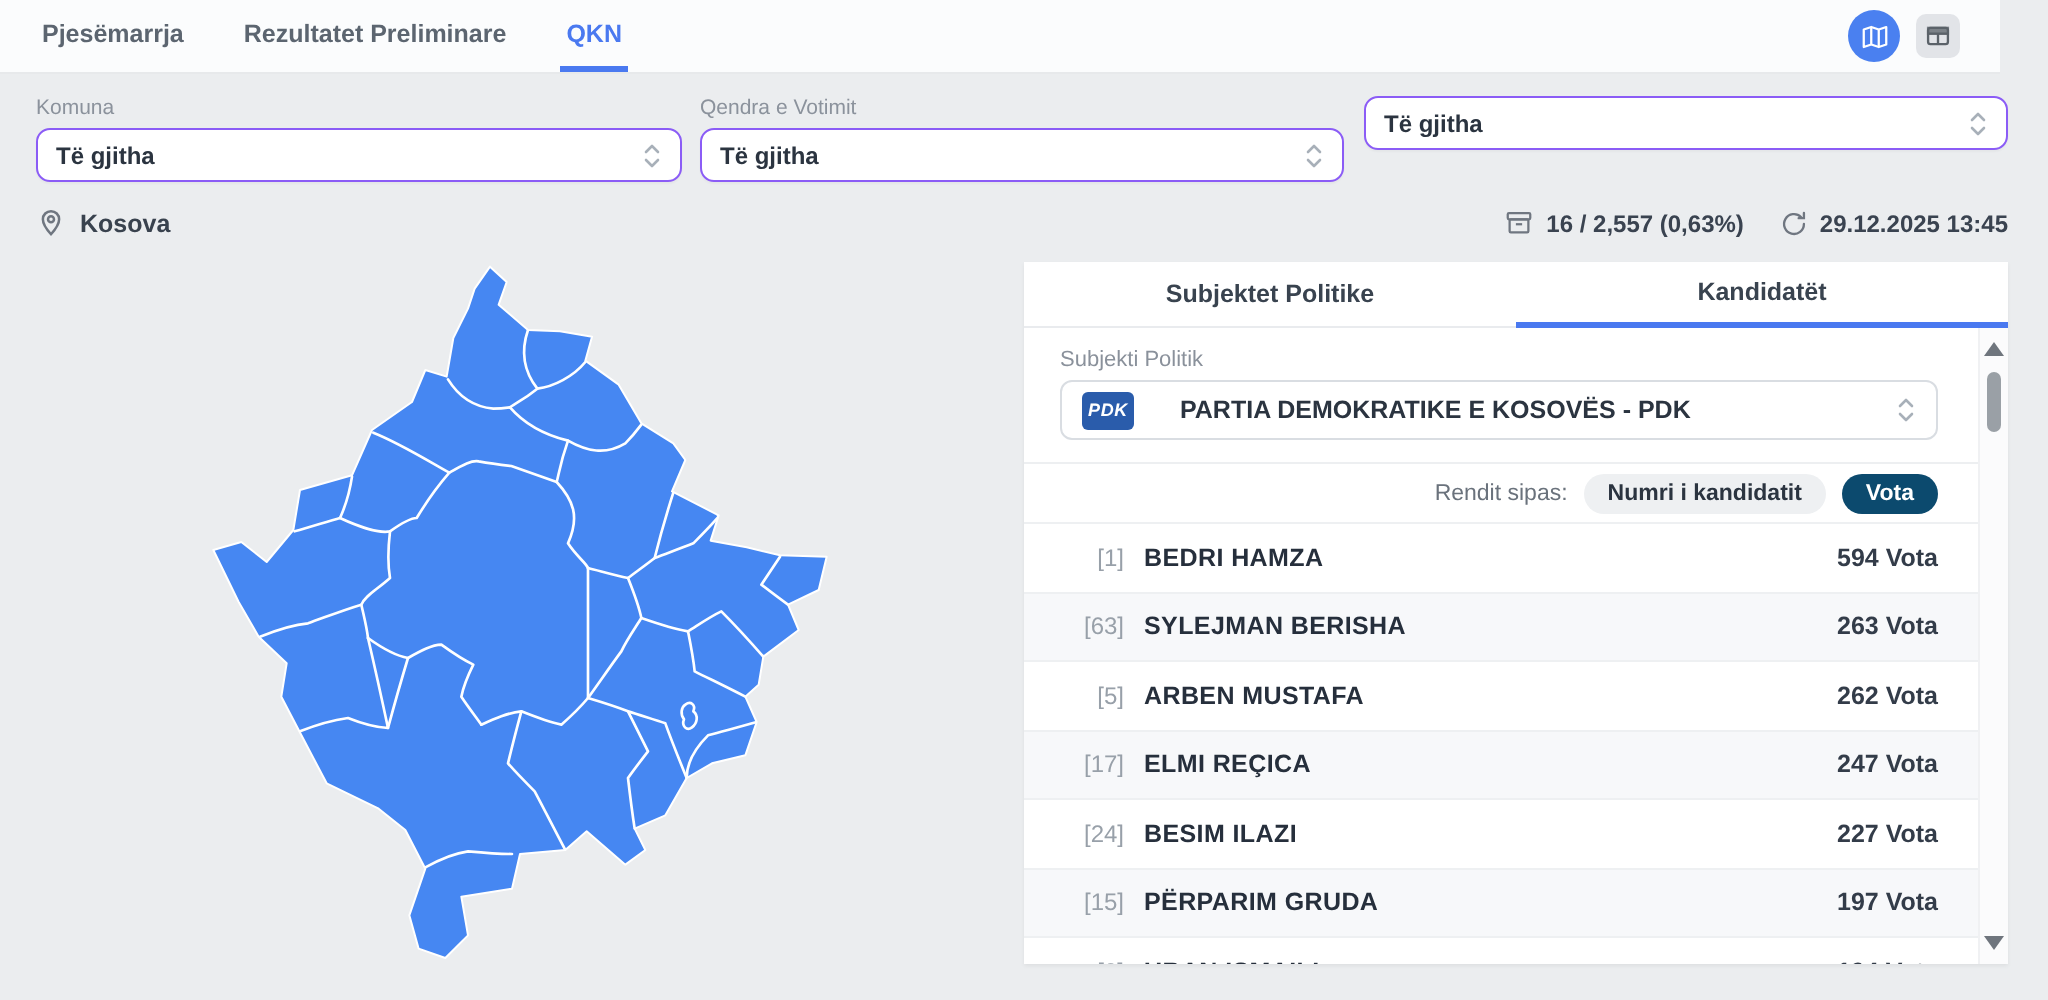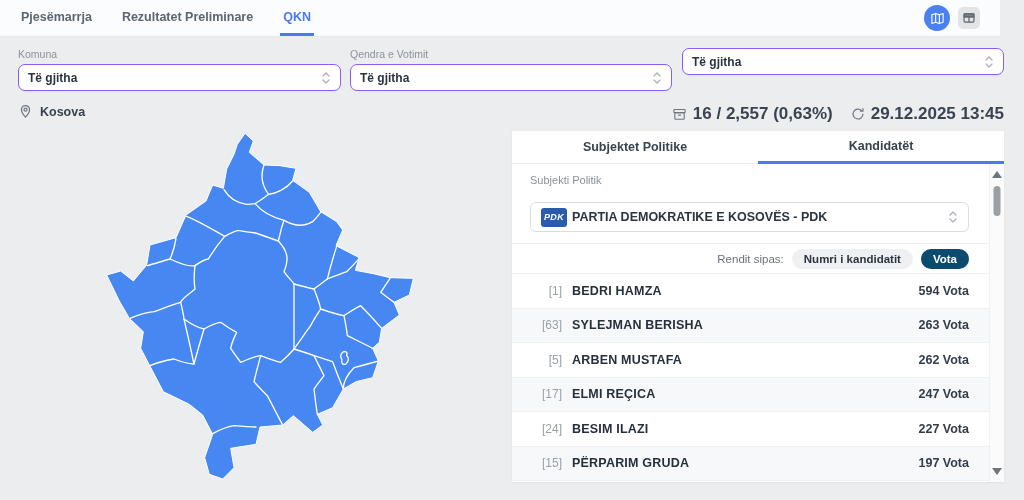--- a/index.html
+++ b/index.html
@@ -24,40 +24,40 @@
           box-shadow:0 1px 1px rgba(0,0,0,.03); display:flex; align-items:center; padding:0 9px; cursor:pointer; }
   .fbox .fvalue { flex:1; font-size:12px; font-weight:700; color:#2b3440; }
   .fg1 { left:18px;  width:323px; }
   .fg2 { left:350px; width:322px; }
   .fg3 { left:682px; width:322px; }
 
   
   .loc-row { position:absolute; left:18px; top:104px; display:flex; align-items:center; gap:7px; }
   .loc-row .loc-name { font-size:12.5px; font-weight:700; color:#39424e; }
   .stats-row { position:absolute; right:20px; top:104px; display:flex; align-items:center; gap:18px; }
-  .stat { display:flex; align-items:center; gap:6px; font-size:17px; font-weight:700; color:#3a4350; }
+  .stat { display:flex; align-items:center; gap:6px; font-size:12px; font-weight:700; color:#3a4350; }
 
   
   .map-wrap { position:absolute; left:80px; top:115px; width:420px; height:385px; }
   .map-wrap svg { width:100%; height:100%; display:block; }
 
   
   .panel { position:absolute; left:512px; top:131px; width:492px; height:351px;
            background:#fff; box-shadow:0 1px 2px rgba(0,0,0,.06); overflow:hidden; }
   .panel-tabs { display:flex; height:33px; }
   .panel-tab { width:50%; display:flex; align-items:center; justify-content:center;
                font-size:12.5px; font-weight:600; color:#39434f;
                border-bottom:1px solid #e9ebee; cursor:pointer; }
   .panel-tab.active { border-bottom:3px solid #4a79f0; }
 
   .panel-body { position:absolute; left:0; right:15px; top:33px; bottom:0; overflow:hidden; }
   .pb-inner { padding:0 20px 0 18px; }
   .subj-label { margin-top:10px; font-size:11px; color:#8a919b; }
-  .subj-select { margin-top:16px; height:30px; border:1px solid #d9dde2; border-radius:6px;
-                 display:flex; align-items:center; gap:5px; padding:12px 10px; background:#fff; cursor:pointer; }
+  .subj-select { margin-top:4px; height:30px; border:1px solid #d9dde2; border-radius:6px;
+                 display:flex; align-items:center; gap:23px; padding:12px 10px; background:#fff; cursor:pointer; }
   .party-logo { width:26px; height:19px; background:#2a5cab; border-radius:3px; color:#fff;
                 font-size:9px; font-weight:700; font-style:italic; display:flex; align-items:center; justify-content:center; letter-spacing:.3px; }
   .subj-select .sel-text { flex:1; font-size:12.5px; font-weight:700; color:#2b3440; }
 
   .divider { margin-top:11px; border-top:1px solid #edeff1; }
   .sort-row { height:29px; display:flex; align-items:center; justify-content:flex-end; gap:8px; padding:0 20px 0 18px; }
   .sort-label { font-size:11.5px; color:#6a727c;text-align:right; }
   .pill { font-size:11.5px; font-weight:600; padding:4px 12px; border-radius:999px; cursor:pointer; }
   .pill.inactive { background:#eef0f2; color:#2b3440; }
   .pill.active { background:#0c4a6e; color:#fff; }

